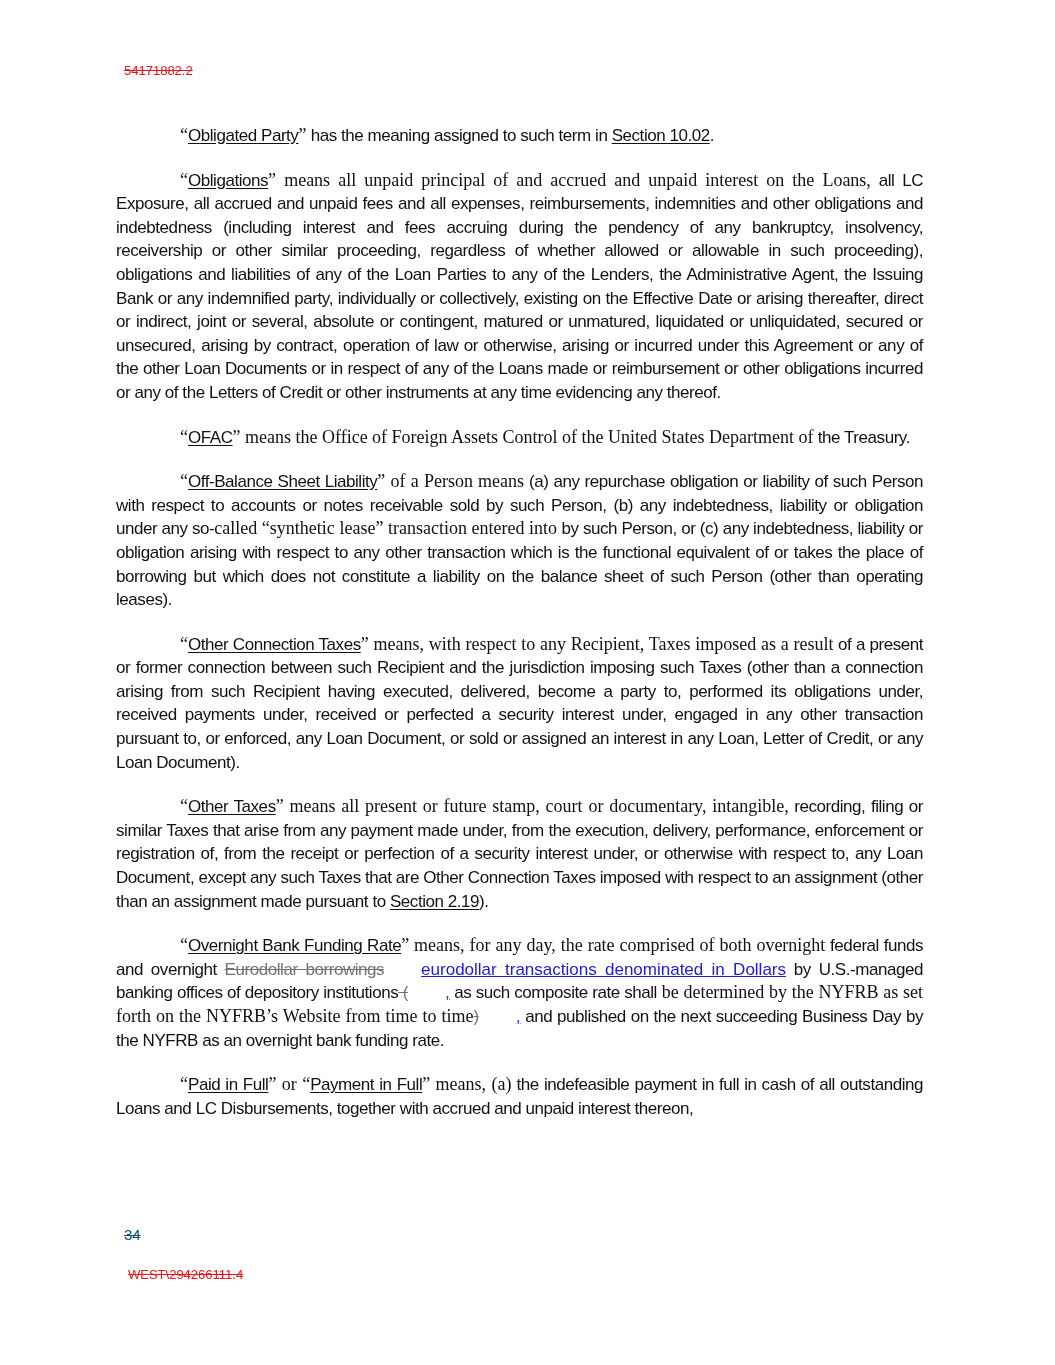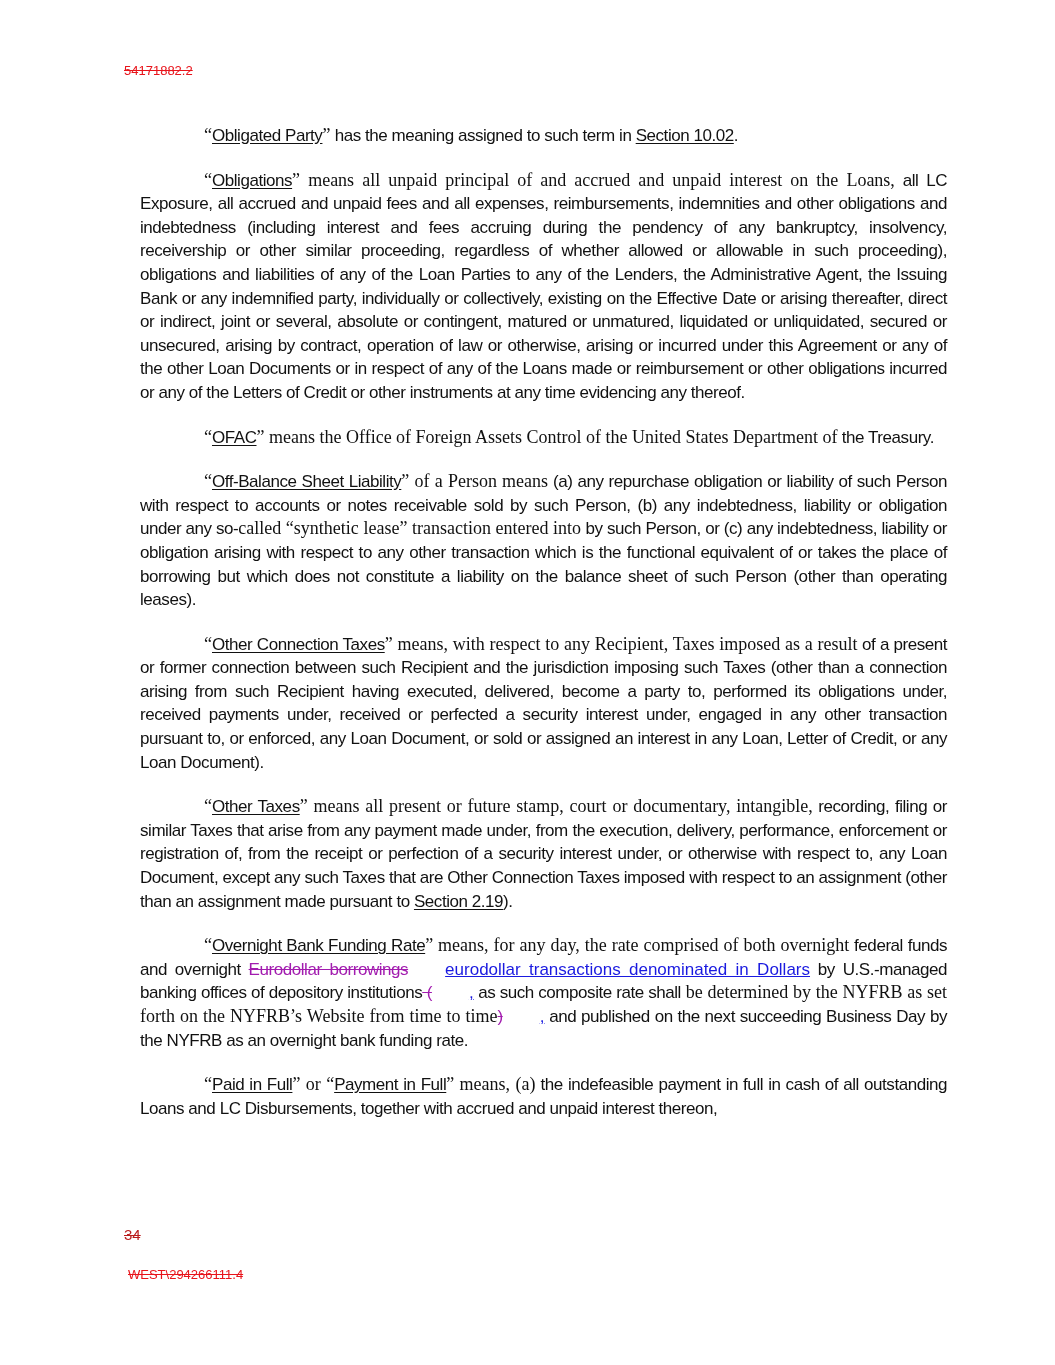--- a/index.html
+++ b/index.html
@@ -1,26 +1,26 @@
 <!DOCTYPE html>
 <html><head>
 <meta charset="utf-8">
 <style>
   html, body { margin:0; padding:0; background:#ffffff; }
   body { width:1055px; height:1365px; position:relative; overflow:hidden; color:#111; }
   .page { position:absolute; left:0; top:0; width:1055px; height:1365px; background:#fff; }
   .hdr { position:absolute; left:124px; top:63px; font-family:"Liberation Sans", sans-serif; font-size:13px; color:#e8141b; text-decoration:line-through; }
-  .pgnum { position:absolute; left:124px; top:1226px; font-family:"Liberation Sans", sans-serif; font-size:15px; color:#b91c1c; text-decoration:line-through; }
+  .pgnum { position:absolute; left:124px; top:1226px; font-family:"Liberation Sans", sans-serif; font-size:15px; color:#0c4a6e; text-decoration:line-through; }
   .ftr { position:absolute; left:128px; top:1267px; font-family:"Liberation Sans", sans-serif; font-size:13px; color:#e8141b; text-decoration:line-through; }
-  .body { position:absolute; left:140px; top:124px; width:807px; }
+  .body { position:absolute; left:116px; top:124px; width:807px; }
   p.para { margin:0 0 21px 0; font-family:"Liberation Sans", sans-serif; font-size:17px; line-height:23.6px; text-align:justify; text-indent:64px; letter-spacing:-0.45px; word-spacing:0px; }
   .serif { font-family:"Liberation Serif", serif; font-size:18px; letter-spacing:0; }
   .term { text-decoration:underline; text-underline-offset:2px; }
   .ref { text-decoration:underline; text-underline-offset:2px; }
-  .del { color:#a21caf; text-decoration:line-through; }
+  .del { color:#737373; text-decoration:line-through; }
   .ins { color:#1a1ae0; text-decoration:underline; letter-spacing:0;margin-left:37px; }
 </style>
 </head>
 <body>
 
 <div class="page">
 
   <div class="hdr">54171882.2</div>
 
   <div class="body">

